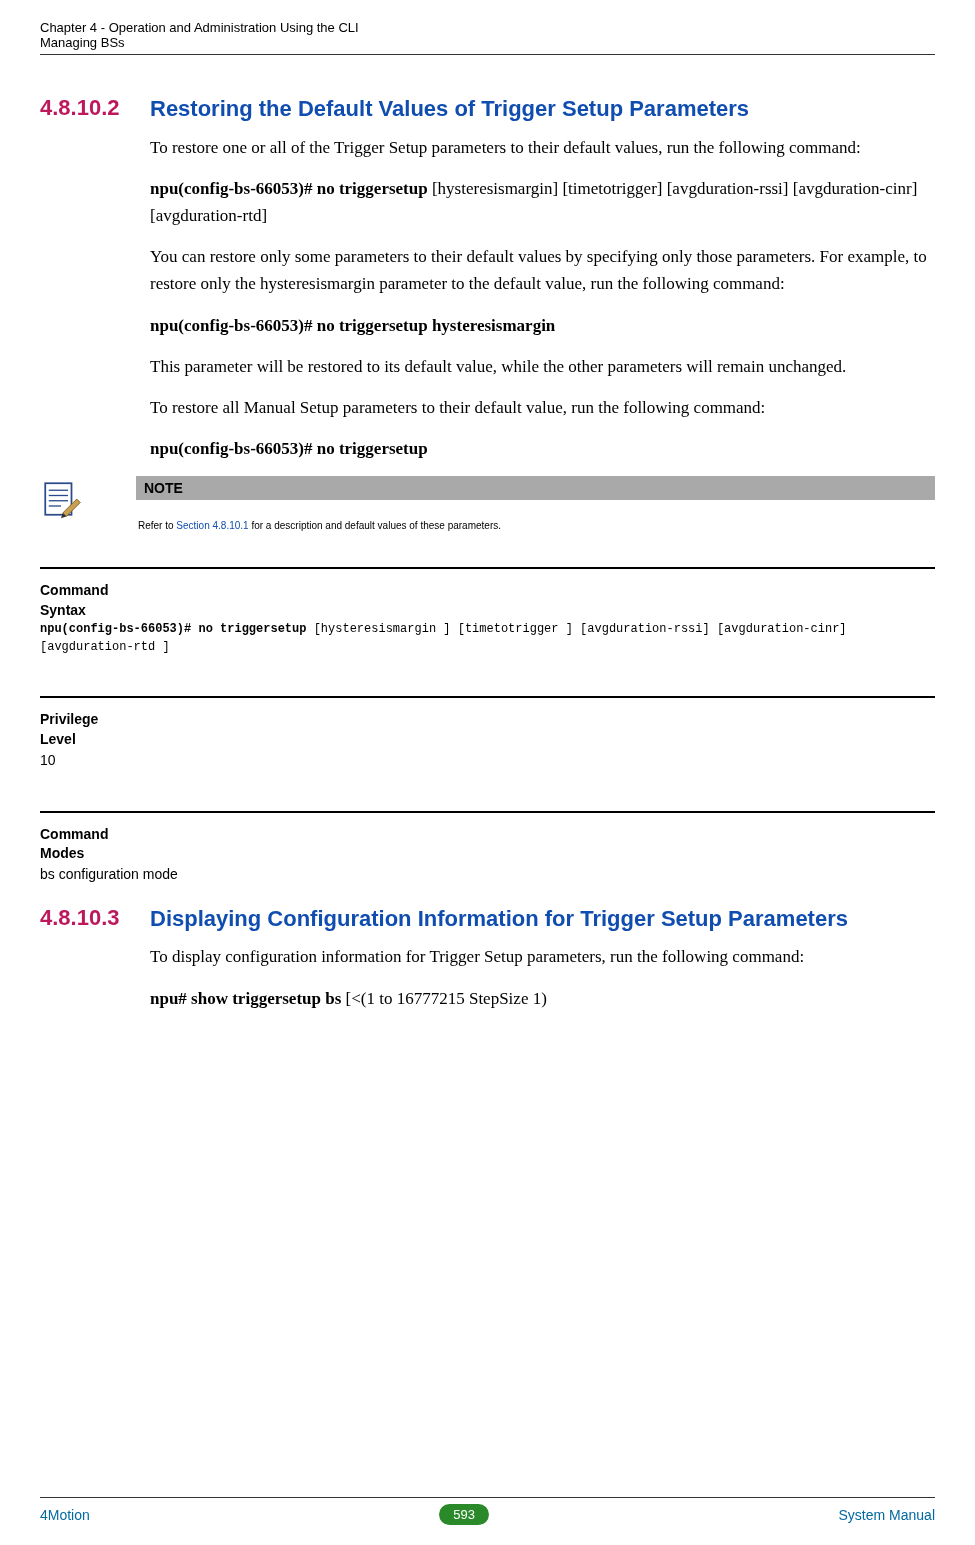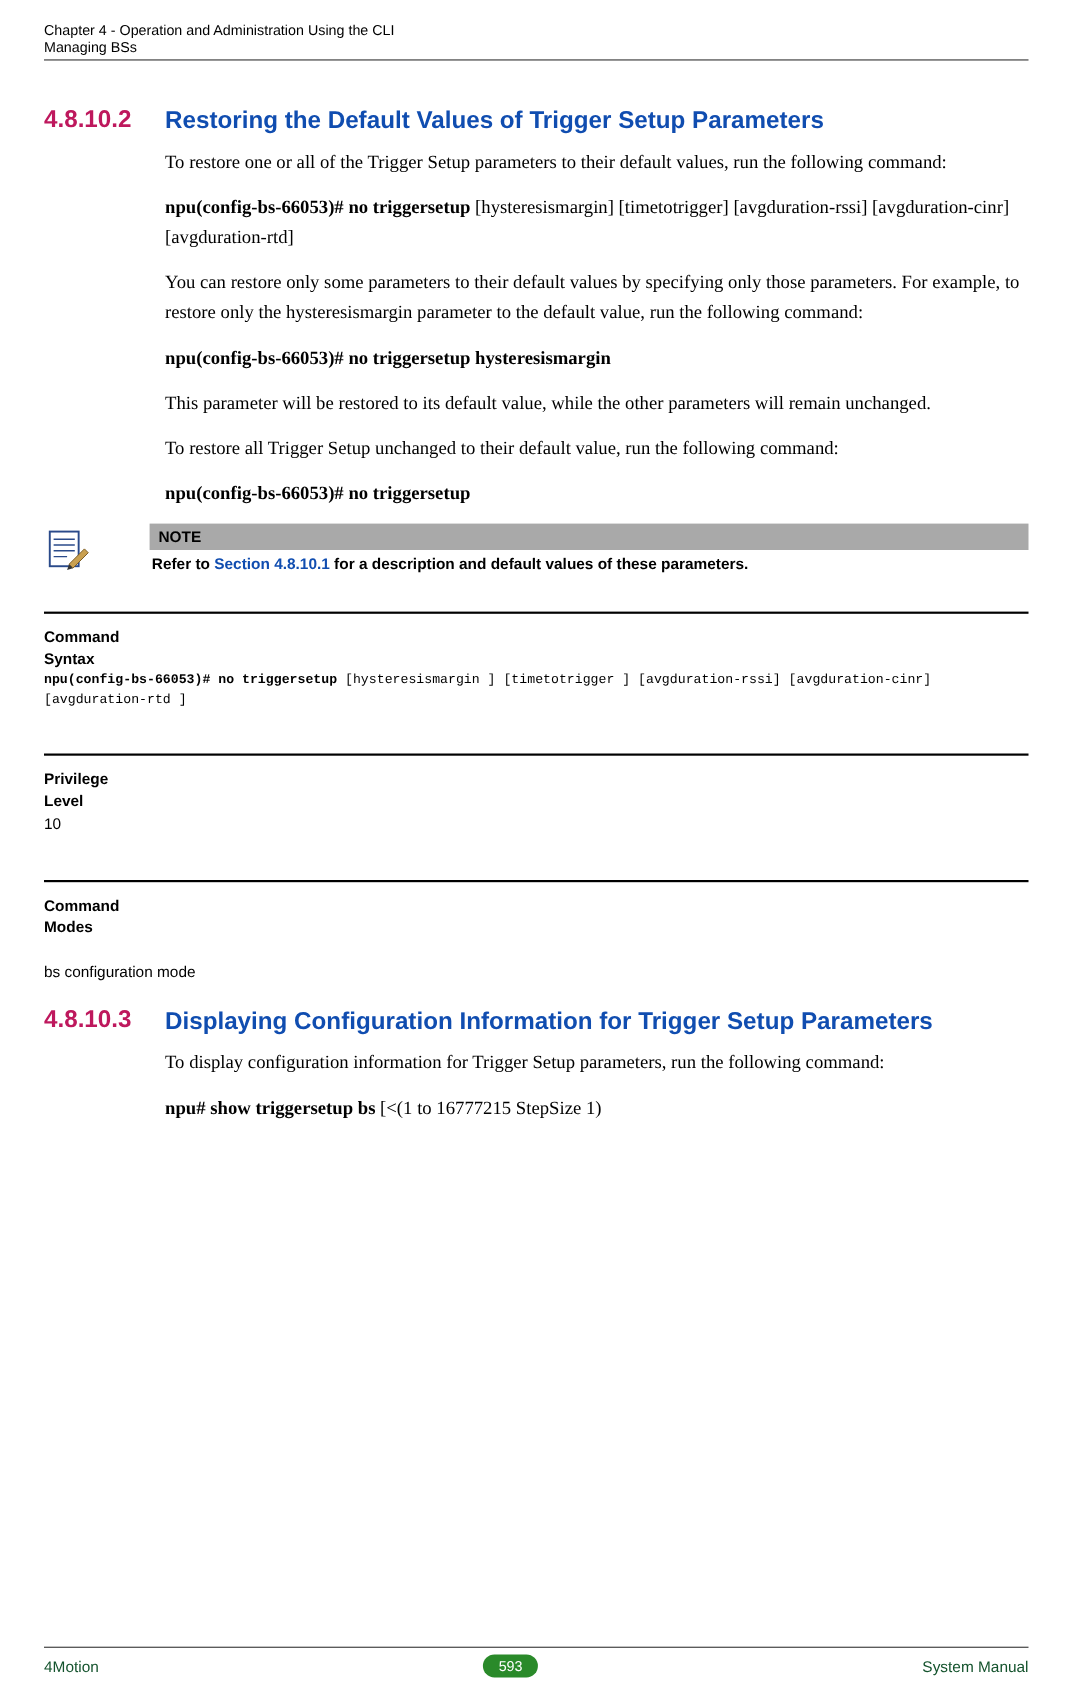--- a/index.html
+++ b/index.html
@@ -76,23 +76,22 @@
   }
   .note-header {
     background: #a9a9a9;
     font-family: Arial, Helvetica, sans-serif;
     font-weight: bold;
     font-size: 14px;
     padding: 4px 8px;
   }
   .note-text {
     font-family: Arial, Helvetica, sans-serif;
-    font-size: 14px;
-    padding: 4px 8px 8px 2px;
-    font-weight: bold;
+    font-size: 10px;
+    padding: 20px 8px 8px 2px;
   }
   .link {
     color: #104db0;
   }
   .info-row {
     display: flex;
     border-top: 2px solid #000;
     padding: 12px 0 34px 0;
     margin-top: 6px;
     flex-direction: column;
@@ -122,21 +121,21 @@
     right: 40px;
     display: flex;
     justify-content: space-between;
     align-items: center;
     font-family: Arial, Helvetica, sans-serif;
     font-size: 14px;
     border-top: 1px solid #333;
     padding-top: 6px;
   }
   .footer .left, .footer .right {
-    color: #14532d;
+    color: #0369a1;
   }
   .page-badge {
     background: #2a8a2a;
     color: #fff;
     border-radius: 14px;
     padding: 3px 14px;
     font-size: 13px;
   }
 </style>
 </head>
@@ -155,21 +154,21 @@
   </div>
 
   <div class="body-col">
     <p class="para">To restore one or all of the Trigger Setup parameters to their default values, run the following command:</p>
     <p class="para cmd">
       <b>npu(config-bs-66053)# no triggersetup</b><span> [hysteresismargin] [timetotrigger] [avgduration-rssi] [avgduration-cinr] [avgduration-rtd]</span>
     </p>
     <p class="para">You can restore only some parameters to their default values by specifying only those parameters. For example, to restore only the hysteresismargin parameter to the default value, run the following command:</p>
     <p class="para cmd"><b>npu(config-bs-66053)# no triggersetup hysteresismargin</b></p>
     <p class="para">This parameter will be restored to its default value, while the other parameters will remain unchanged.</p>
-    <p class="para">To restore all Trigger Setup unchanged to their default value, run the following command:</p>
+    <p class="para">To restore all Manual Setup parameters to their default value, run the following command:</p>
     <p class="para cmd"><b>npu(config-bs-66053)# no triggersetup</b></p>
   </div>
 
   <div class="note-block">
     <div class="note-icon">
       <svg viewBox="0 0 48 48">
         <rect x="6" y="6" width="30" height="36" fill="#fff" stroke="#2a4a8a" stroke-width="2"></rect>
         <line x1="10" y1="14" x2="32" y2="14" stroke="#2a4a8a" stroke-width="1.5"></line>
         <line x1="10" y1="20" x2="32" y2="20" stroke="#2a4a8a" stroke-width="1.5"></line>
         <line x1="10" y1="26" x2="32" y2="26" stroke="#2a4a8a" stroke-width="1.5"></line>
@@ -191,21 +190,21 @@
     <div class="info-value mono">
       <b>npu(config-bs-66053)# no triggersetup </b><span>[hysteresismargin ] [timetotrigger ] [avgduration-rssi] [avgduration-cinr] [avgduration-rtd ]</span>
     </div>
   </div>
 
   <div class="info-row">
     <div class="info-label">Privilege Level</div>
     <div class="info-value">10</div>
   </div>
 
-  <div class="info-row" style="padding-bottom:20px;gap:20px;">
+  <div class="info-row" style="padding-bottom:20px;">
     <div class="info-label">Command Modes</div>
     <div class="info-value">bs configuration mode</div>
   </div>
 
   <div class="section-row">
     <div class="sec-num">4.8.10.3</div>
     <div class="sec-title">Displaying Configuration Information for Trigger Setup Parameters</div>
   </div>
 
   <div class="body-col">

